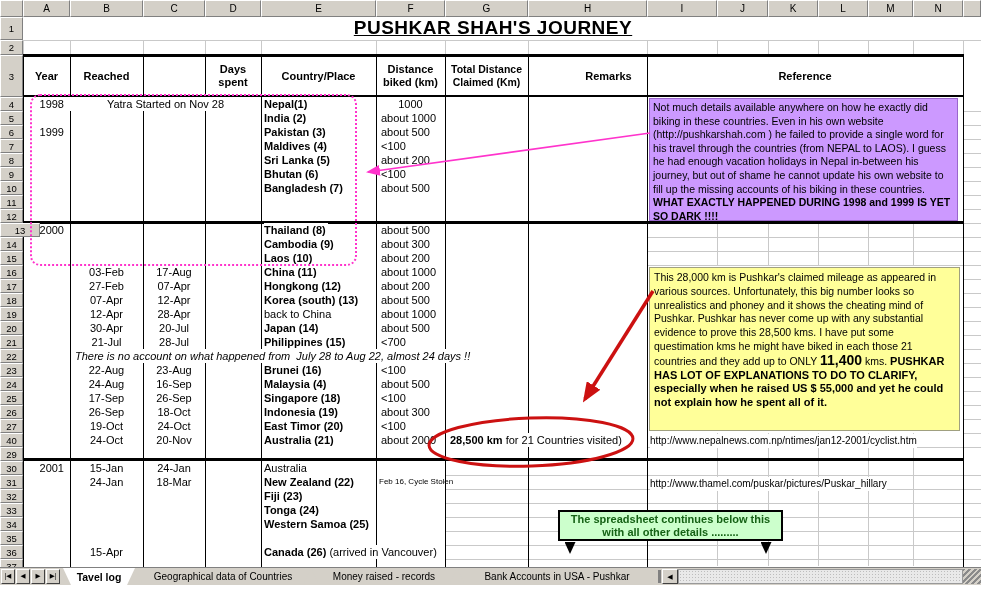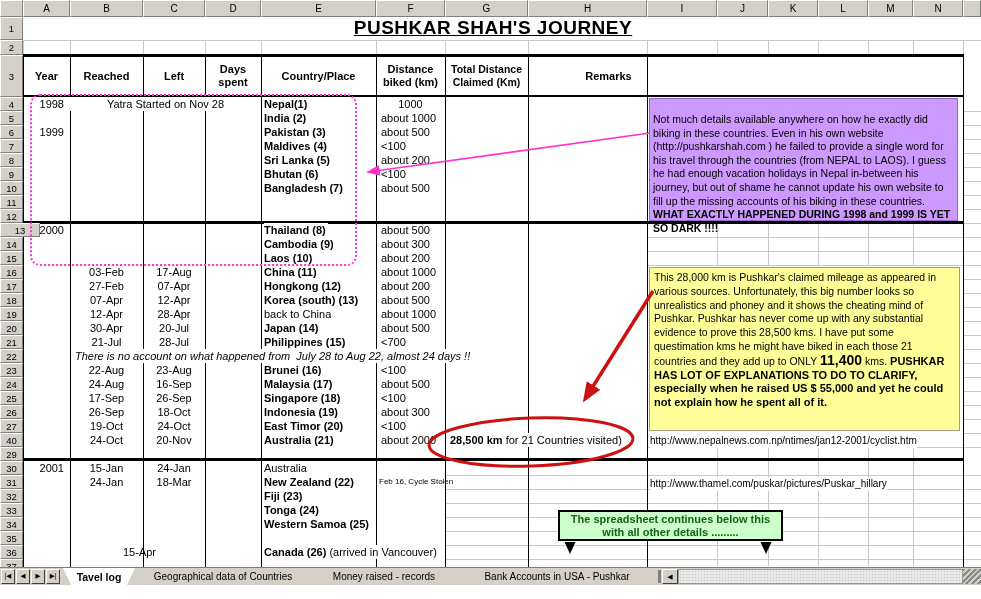--- a/index.html
+++ b/index.html
@@ -52,21 +52,21 @@
   #claim{position:absolute;left:447px;top:433px;height:14px;font-size:11px;
     line-height:14px;white-space:nowrap;background:#fff;padding-left:3px;z-index:3;}
   #claim b{font-weight:bold;}
   .linkcell{position:absolute;height:14px;font-size:10px;line-height:14px;
     white-space:nowrap;background:#fff;z-index:3;}
   #link1{left:650px;top:434px;}
   #link2{left:650px;top:477px;}
   
   #purple-box{position:absolute;left:649px;top:98px;width:309px;height:123px;
     background:var(--purple);border:1px solid #9966cc;box-sizing:border-box;
-    font-size:10.5px;line-height:13.6px;padding:14px 3px;z-index:4;}
+    font-size:10.5px;line-height:13.6px;padding:2px 3px;z-index:4;}
   #purple-box b{font-weight:bold;}
   #yellow-box{position:absolute;left:649px;top:267px;width:311px;height:164px;
     background:var(--yellow);border:1px solid #a0a080;box-sizing:border-box;
     font-size:10.5px;line-height:13.8px;padding:3px 4px;z-index:4;}
   #yellow-box .big{font-size:14px;font-weight:bold;}
   #yellow-box b{font-weight:bold;font-size:11px;}
   #green-box{position:absolute;left:558px;top:510px;width:225px;height:31px;
     background:var(--green-bg);border:2px solid #000;box-sizing:border-box;
     display:flex;align-items:center;justify-content:center;text-align:center;
     font-size:11px;font-weight:bold;line-height:13px;color:var(--green-text);z-index:4;}
@@ -302,21 +302,21 @@
       <div class="cell c-date" style="left: 143px; top: 335px; width: 62px;">28-Jul</div>
       <div class="cell c-country" style="left: 264px; top: 335px;">Philippines (15)</div>
       <div class="cell c-dist" style="left: 379px; top: 335px;">&lt;700</div>
       <div class="cell c-gap" style="left: 75px; top: 349px;">There is no account on what happened from  July 28 to Aug 22, almost 24 days !!</div>
       <div class="cell c-date" style="left: 70px; top: 363px; width: 73px;">22-Aug</div>
       <div class="cell c-date" style="left: 143px; top: 363px; width: 62px;">23-Aug</div>
       <div class="cell c-country" style="left: 264px; top: 363px;">Brunei (16)</div>
       <div class="cell c-dist" style="left: 379px; top: 363px;">&lt;100</div>
       <div class="cell c-date" style="left: 70px; top: 377px; width: 73px;">24-Aug</div>
       <div class="cell c-date" style="left: 143px; top: 377px; width: 62px;">16-Sep</div>
-      <div class="cell c-country" style="left: 264px; top: 377px;">Malaysia (17)</div>
+      <div class="cell c-country" style="left: 264px; top: 377px;">Malaysia (4)</div>
       <div class="cell c-dist" style="left: 379px; top: 377px;">about 500</div>
       <div class="cell c-date" style="left: 70px; top: 391px; width: 73px;">17-Sep</div>
       <div class="cell c-date" style="left: 143px; top: 391px; width: 62px;">26-Sep</div>
       <div class="cell c-country" style="left: 264px; top: 391px;">Singapore (18)</div>
       <div class="cell c-dist" style="left: 379px; top: 391px;">&lt;100</div>
       <div class="cell c-date" style="left: 70px; top: 405px; width: 73px;">26-Sep</div>
       <div class="cell c-date" style="left: 143px; top: 405px; width: 62px;">18-Oct</div>
       <div class="cell c-country" style="left: 264px; top: 405px;">Indonesia (19)</div>
       <div class="cell c-dist" style="left: 379px; top: 405px;">about 300</div>
       <div class="cell c-date" style="left: 70px; top: 419px; width: 73px;">19-Oct</div>
@@ -331,34 +331,34 @@
       <div class="cell c-date" style="left: 70px; top: 461px; width: 73px;">15-Jan</div>
       <div class="cell c-date" style="left: 143px; top: 461px; width: 62px;">24-Jan</div>
       <div class="cell c-country plain" style="left: 264px; top: 461px;">Australia</div>
       <div class="cell c-date" style="left: 70px; top: 475px; width: 73px;">24-Jan</div>
       <div class="cell c-date" style="left: 143px; top: 475px; width: 62px;">18-Mar</div>
       <div class="cell c-country" style="left: 264px; top: 475px;">New Zealand (22)</div>
       <div class="cell c-small" style="left: 379px; top: 475px;">Feb 16, Cycle Stolen</div>
       <div class="cell c-country" style="left: 264px; top: 489px;">Fiji (23)</div>
       <div class="cell c-country" style="left: 264px; top: 503px;">Tonga (24)</div>
       <div class="cell c-country" style="left: 264px; top: 517px;">Western Samoa (25)</div>
-      <div class="cell c-date" style="left: 70px; top: 545px; width: 73px; padding-left: 33px;">15-Apr</div>
+      <div class="cell c-date" style="left: 70px; top: 545px; width: 73px;">15-Apr</div>
       <div class="cell c-country" style="left: 264px; top: 545px;">Canada (26)<span class="sfx"> (arrived in Vancouver)</span></div>
     </div>
 
   <div id="title">PUSHKAR SHAH'S JOURNEY</div>
 
   <div class="hlabel h-year">Year</div>
   <div class="hlabel h-reached">Reached</div>
-  <div class="hlabel h-left">Left</div>
   <div class="hlabel h-days">Days spent</div>
   <div class="hlabel h-country">Country/Place</div>
   <div class="hlabel h-distance">Distance biked (km)</div>
   <div class="hlabel h-total">Total Distance Claimed (Km)</div>
   <div class="hlabel h-remarks">Remarks</div>
+  <div class="hlabel h-reference">Reference</div>
 
   <div id="claim"><b>28,500 km</b><span> for 21 Countries visited)</span></div>
   <div id="link1" class="linkcell">http://www.nepalnews.com.np/ntimes/jan12-2001/cyclist.htm</div>
   <div id="link2" class="linkcell">http://www.thamel.com/puskar/pictures/Puskar_hillary</div>
 
   <div id="purple-box"><span>Not much details available anywhere on how he exactly did biking in these countries. Even in his own website (http://pushkarshah.com ) he failed to provide a single word for his travel through the countries (from NEPAL to LAOS). I guess he had enough vacation holidays in Nepal in-between his journey, but out of shame he cannot update his own website to fill up the missing accounts of his biking in these countries. </span><b>WHAT EXACTLY HAPPENED DURING 1998 and 1999 IS YET SO DARK !!!!</b></div>
 
   <div id="yellow-box"><span>This 28,000 km is Pushkar's claimed mileage as appeared in various sources. Unfortunately, this big number looks so unrealistics and phoney and it shows the cheating mind of Pushkar. Pushkar has never come up with any substantial evidence to prove this 28,500 kms. I have put some questimation kms he might have biked in each those 21 countries and they add up to ONLY </span><span class="big">11,400</span><span> kms. </span><b>PUSHKAR HAS LOT OF EXPLANATIONS TO DO TO CLARIFY, especially when he raised US $ 55,000 and yet he could not explain how he spent all of it.</b></div>
 
   <div id="green-box">

